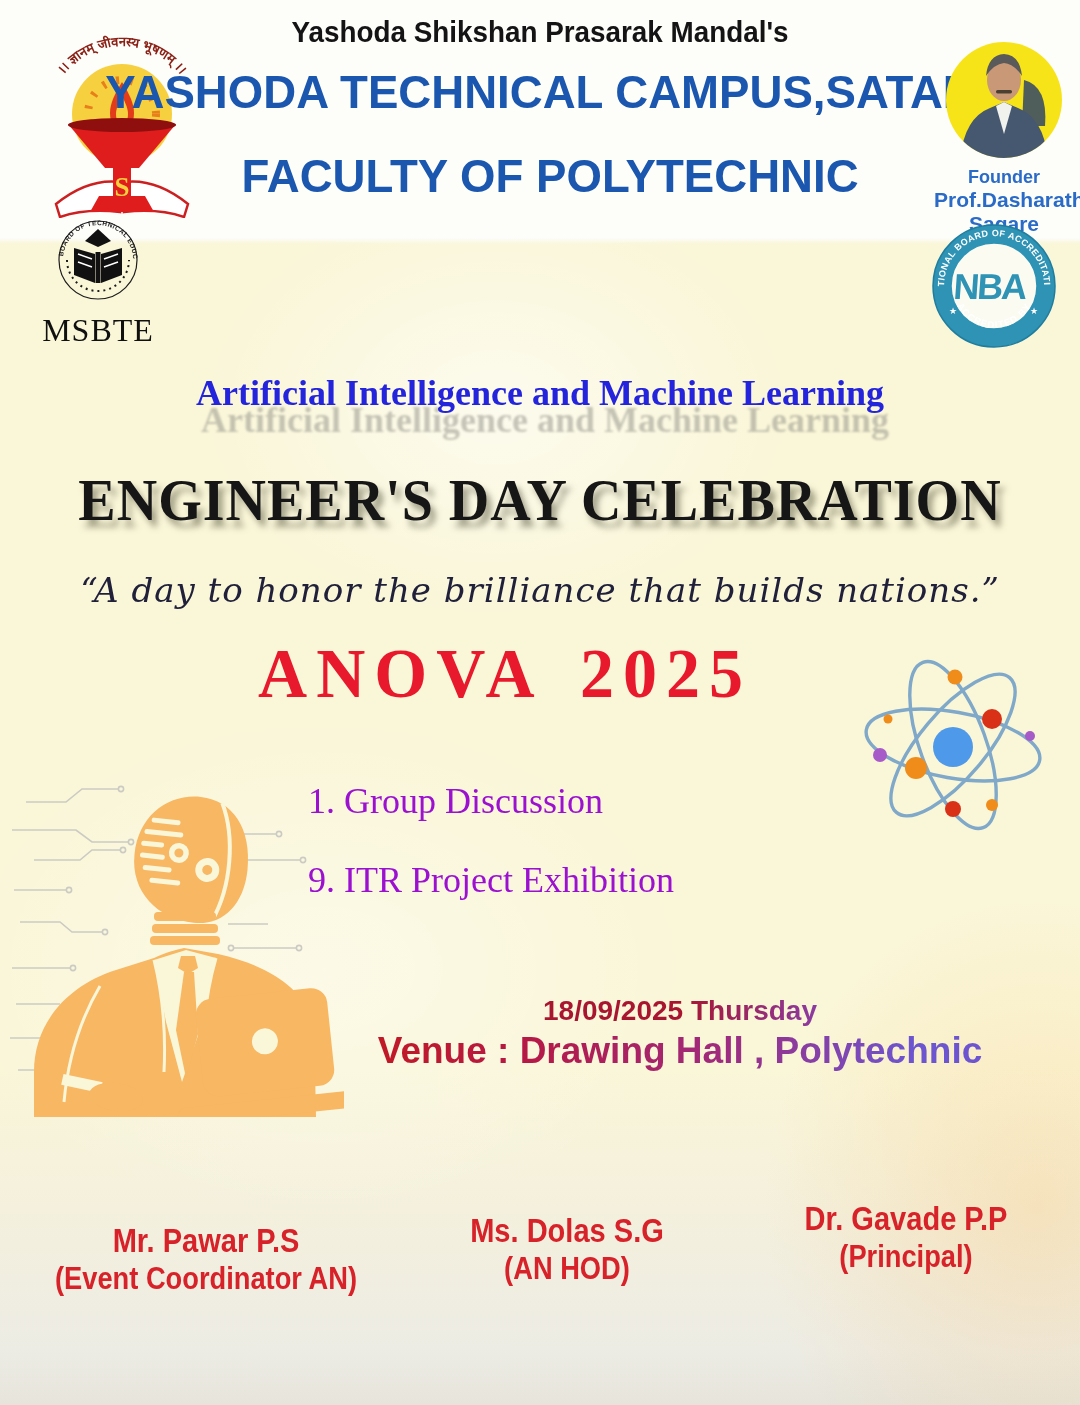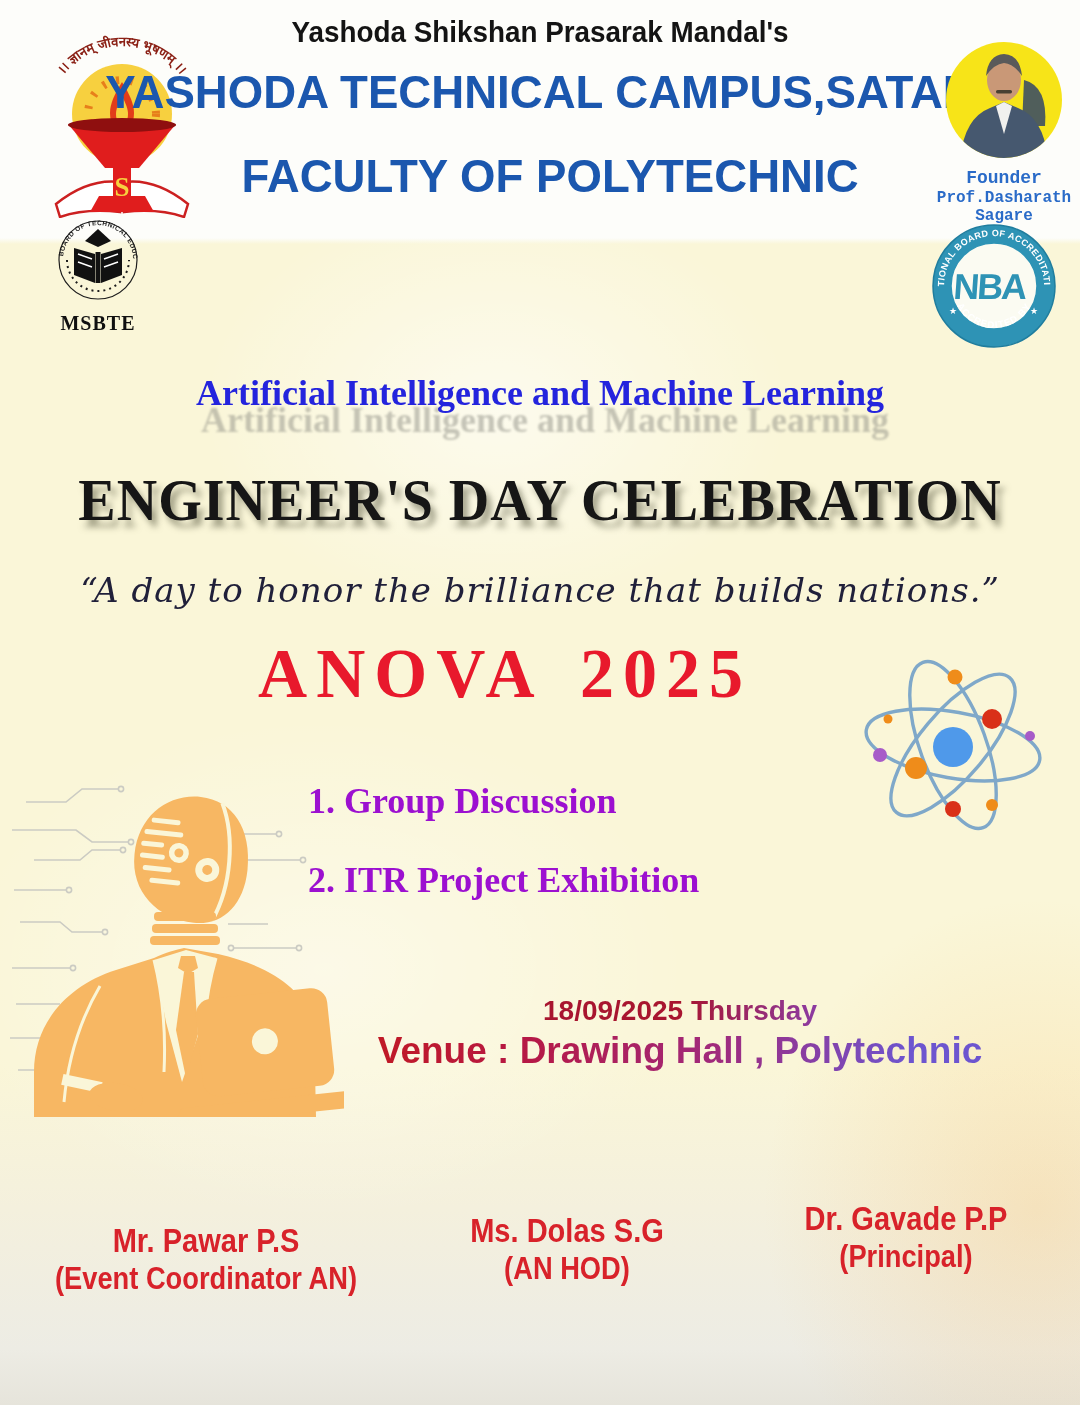--- a/index.html
+++ b/index.html
@@ -29,43 +29,43 @@
       radial-gradient(380px 430px at 96% 86%, rgba(248,186,96,.26), rgba(248,186,96,0) 72%),
       linear-gradient(180deg,#fdfdfa 0px,#fdfdfa 238px,var(--c-background-cream) 244px,var(--c-background-cream) 76%,#f4f0dd 86%,#edece4 96%,#e6e4db 100%);
   }
   .abs{position:absolute;}
   .ctr{left:0;right:0;text-align:center;}
 
   
   .trust{top:16px;font-weight:bold;font-size:29px;color:#141414;letter-spacing:0;transform:scaleX(.96);}
   .campus{top:64px;margin-left:34px;font-weight:bold;font-size:47px;color:var(--c-campus-blue);transform:scaleX(.97);}
   .faculty{top:148px;margin-left:20px;font-weight:bold;font-size:47px;color:var(--c-campus-blue);transform:scaleX(.97);}
-  .founder-box{top:40px;right:6px;width:140px;text-align:center;font-family:Liberation Mono, monospace;}
+  .founder-box{top:40px;right:6px;width:140px;text-align:center;}
   .founder-label{margin-top:4px;font-weight:bold;font-size:18px;color:var(--c-founder-blue);line-height:1.1;}
-  .founder-name{font-weight:bold;font-size:16px;color:var(--c-founder-blue);}
+  .founder-name{font-weight:bold;font-size:21px;color:var(--c-founder-blue);}
 
   
   .msbte-box{left:42px;top:216px;width:112px;text-align:center;}
-  .msbte-label{font-family:"Liberation Serif",serif;font-weight:bold;font-size:20px;color:#101010;letter-spacing:1px;margin-top:-4px;}
+  .msbte-label{font-family:"Liberation Serif",serif;font-weight:normal;font-size:32px;color:#101010;letter-spacing:1px;margin-top:-4px;}
   .dept-heading{top:262px;margin-left:50px;font-family:"Liberation Serif",serif;font-weight:bold;font-size:50px;
     color:var(--c-dept-blue);letter-spacing:3px;word-spacing:10px;text-shadow:2px 3px 3px rgba(110,110,110,.35);}
 
   
   .dept-name-wrap{top:372px;height:90px;}
   .dept-name{position:absolute;left:0;right:0;text-align:center;font-family:"Liberation Serif",serif;font-weight:bold;font-size:36px;color:var(--c-ai-blue);}
   .dept-ghost{top:27px;left:10px;color:#8f8f85;opacity:.5;filter:blur(1px);}
 
   .event-title{top:468px;font-family:"Liberation Serif",serif;font-weight:bold;font-size:56px;color:var(--c-title-black);
     letter-spacing:1px;text-shadow:5px 7px 6px rgba(90,90,66,.55);transform:scaleY(1.04);}
   .quote{top:570px;font-family:"DejaVu Serif","Liberation Serif",serif;font-style:italic;font-size:34px;color:var(--c-quote-ink);letter-spacing:1px;}
   .anova{top:634px;width:1010px;left:0;text-align:center;font-family:"Liberation Serif",serif;font-weight:bold;font-size:68px;
     color:var(--c-anova-red);letter-spacing:9px;word-spacing:14px;transform:scaleY(1.04);}
 
   .activities{left:308px;top:780px;display:flex;flex-direction:column;gap:37px;
-    font-family:"Liberation Serif",serif;font-weight:bold;font-size:36px;color:var(--c-activity-purple);}
+    font-family:"Liberation Serif",serif;font-weight:normal;font-size:36px;color:var(--c-activity-purple);}
 
   .datevenue{left:320px;top:994px;width:720px;text-align:center;font-weight:bold;line-height:1.22;}
   .date-line{font-size:28px;
     background:linear-gradient(90deg,var(--c-date-crimson) 0%,var(--c-date-crimson) 50%,#8a3da8 70%,#7d4ec4 100%);
     -webkit-background-clip:text;background-clip:text;color:transparent;-webkit-text-fill-color:transparent;}
   .venue-line{font-size:37px;
     background:linear-gradient(90deg,var(--c-venue-red) 0%,#b61844 28%,#a02a7c 55%,var(--c-venue-purple) 82%,var(--c-venue-purple) 100%);
     -webkit-background-clip:text;background-clip:text;color:transparent;-webkit-text-fill-color:transparent;}
 
   .signatory{position:absolute;text-align:center;color:var(--c-names-red);font-weight:bold;line-height:1.18;transform:scaleX(.88);}
@@ -197,21 +197,21 @@
     <circle cx="136" cy="74" r="10" fill="#d93018"></circle>
     <circle cx="174" cy="91" r="5" fill="#a75bc8"></circle>
     <circle cx="24" cy="110" r="7" fill="#a75bc8"></circle>
     <circle cx="60" cy="123" r="11" fill="#ef8c1a"></circle>
     <circle cx="97" cy="164" r="8" fill="#d93018"></circle>
     <circle cx="136" cy="160" r="6" fill="#ef8c1a"></circle>
   </svg>
 
   <div class="abs activities">
     <div>1. Group Discussion</div>
-    <div>2. ITR Project Exhibition</div>
+    <div>9. ITR Project Exhibition</div>
   </div>
 
   <svg class="abs" style="left:4px;top:772px;" width="340" height="345" viewBox="0 0 340 345">
 
     <g stroke="#cbcbc3" stroke-width="1.6" fill="none">
       <path d="M22,30 h40 l16,-13 h36"></path>
         <circle cx="117" cy="17" r="2.6"></circle>
       <path d="M8,58 h64 l16,12 h36"></path>
         <circle cx="127" cy="70" r="2.6"></circle>
       <path d="M30,88 h46 l12,-10 h28"></path>

